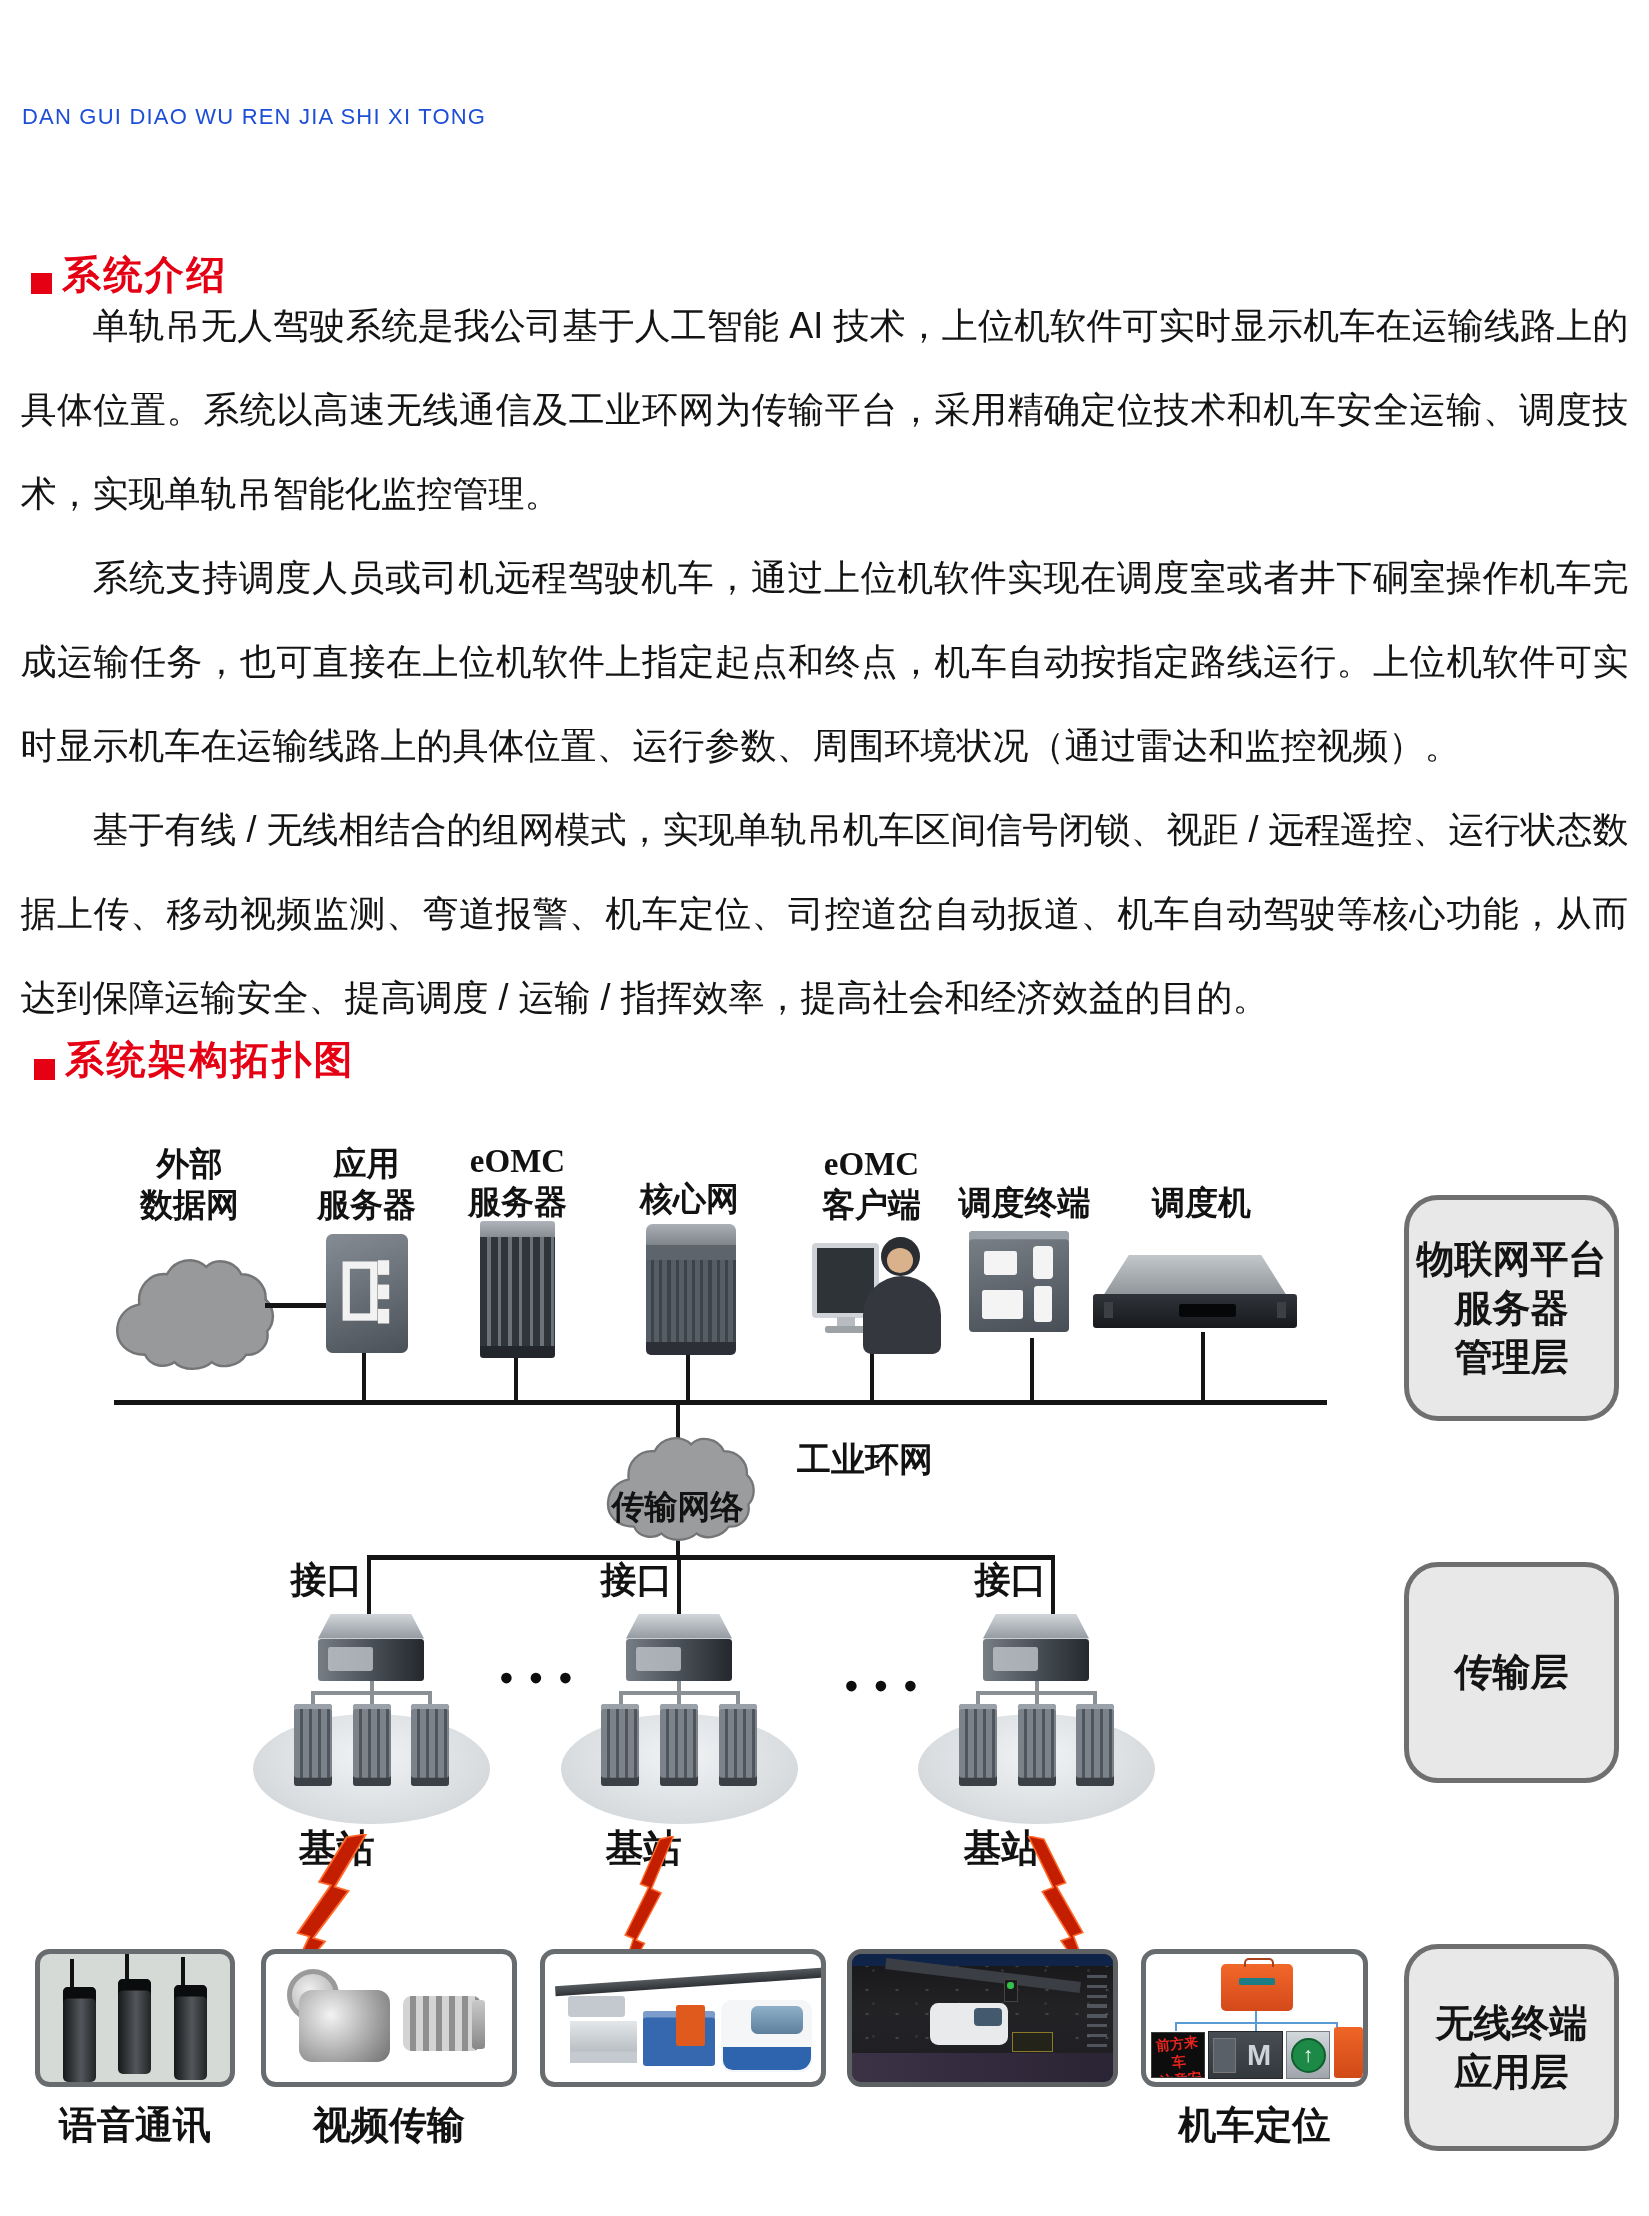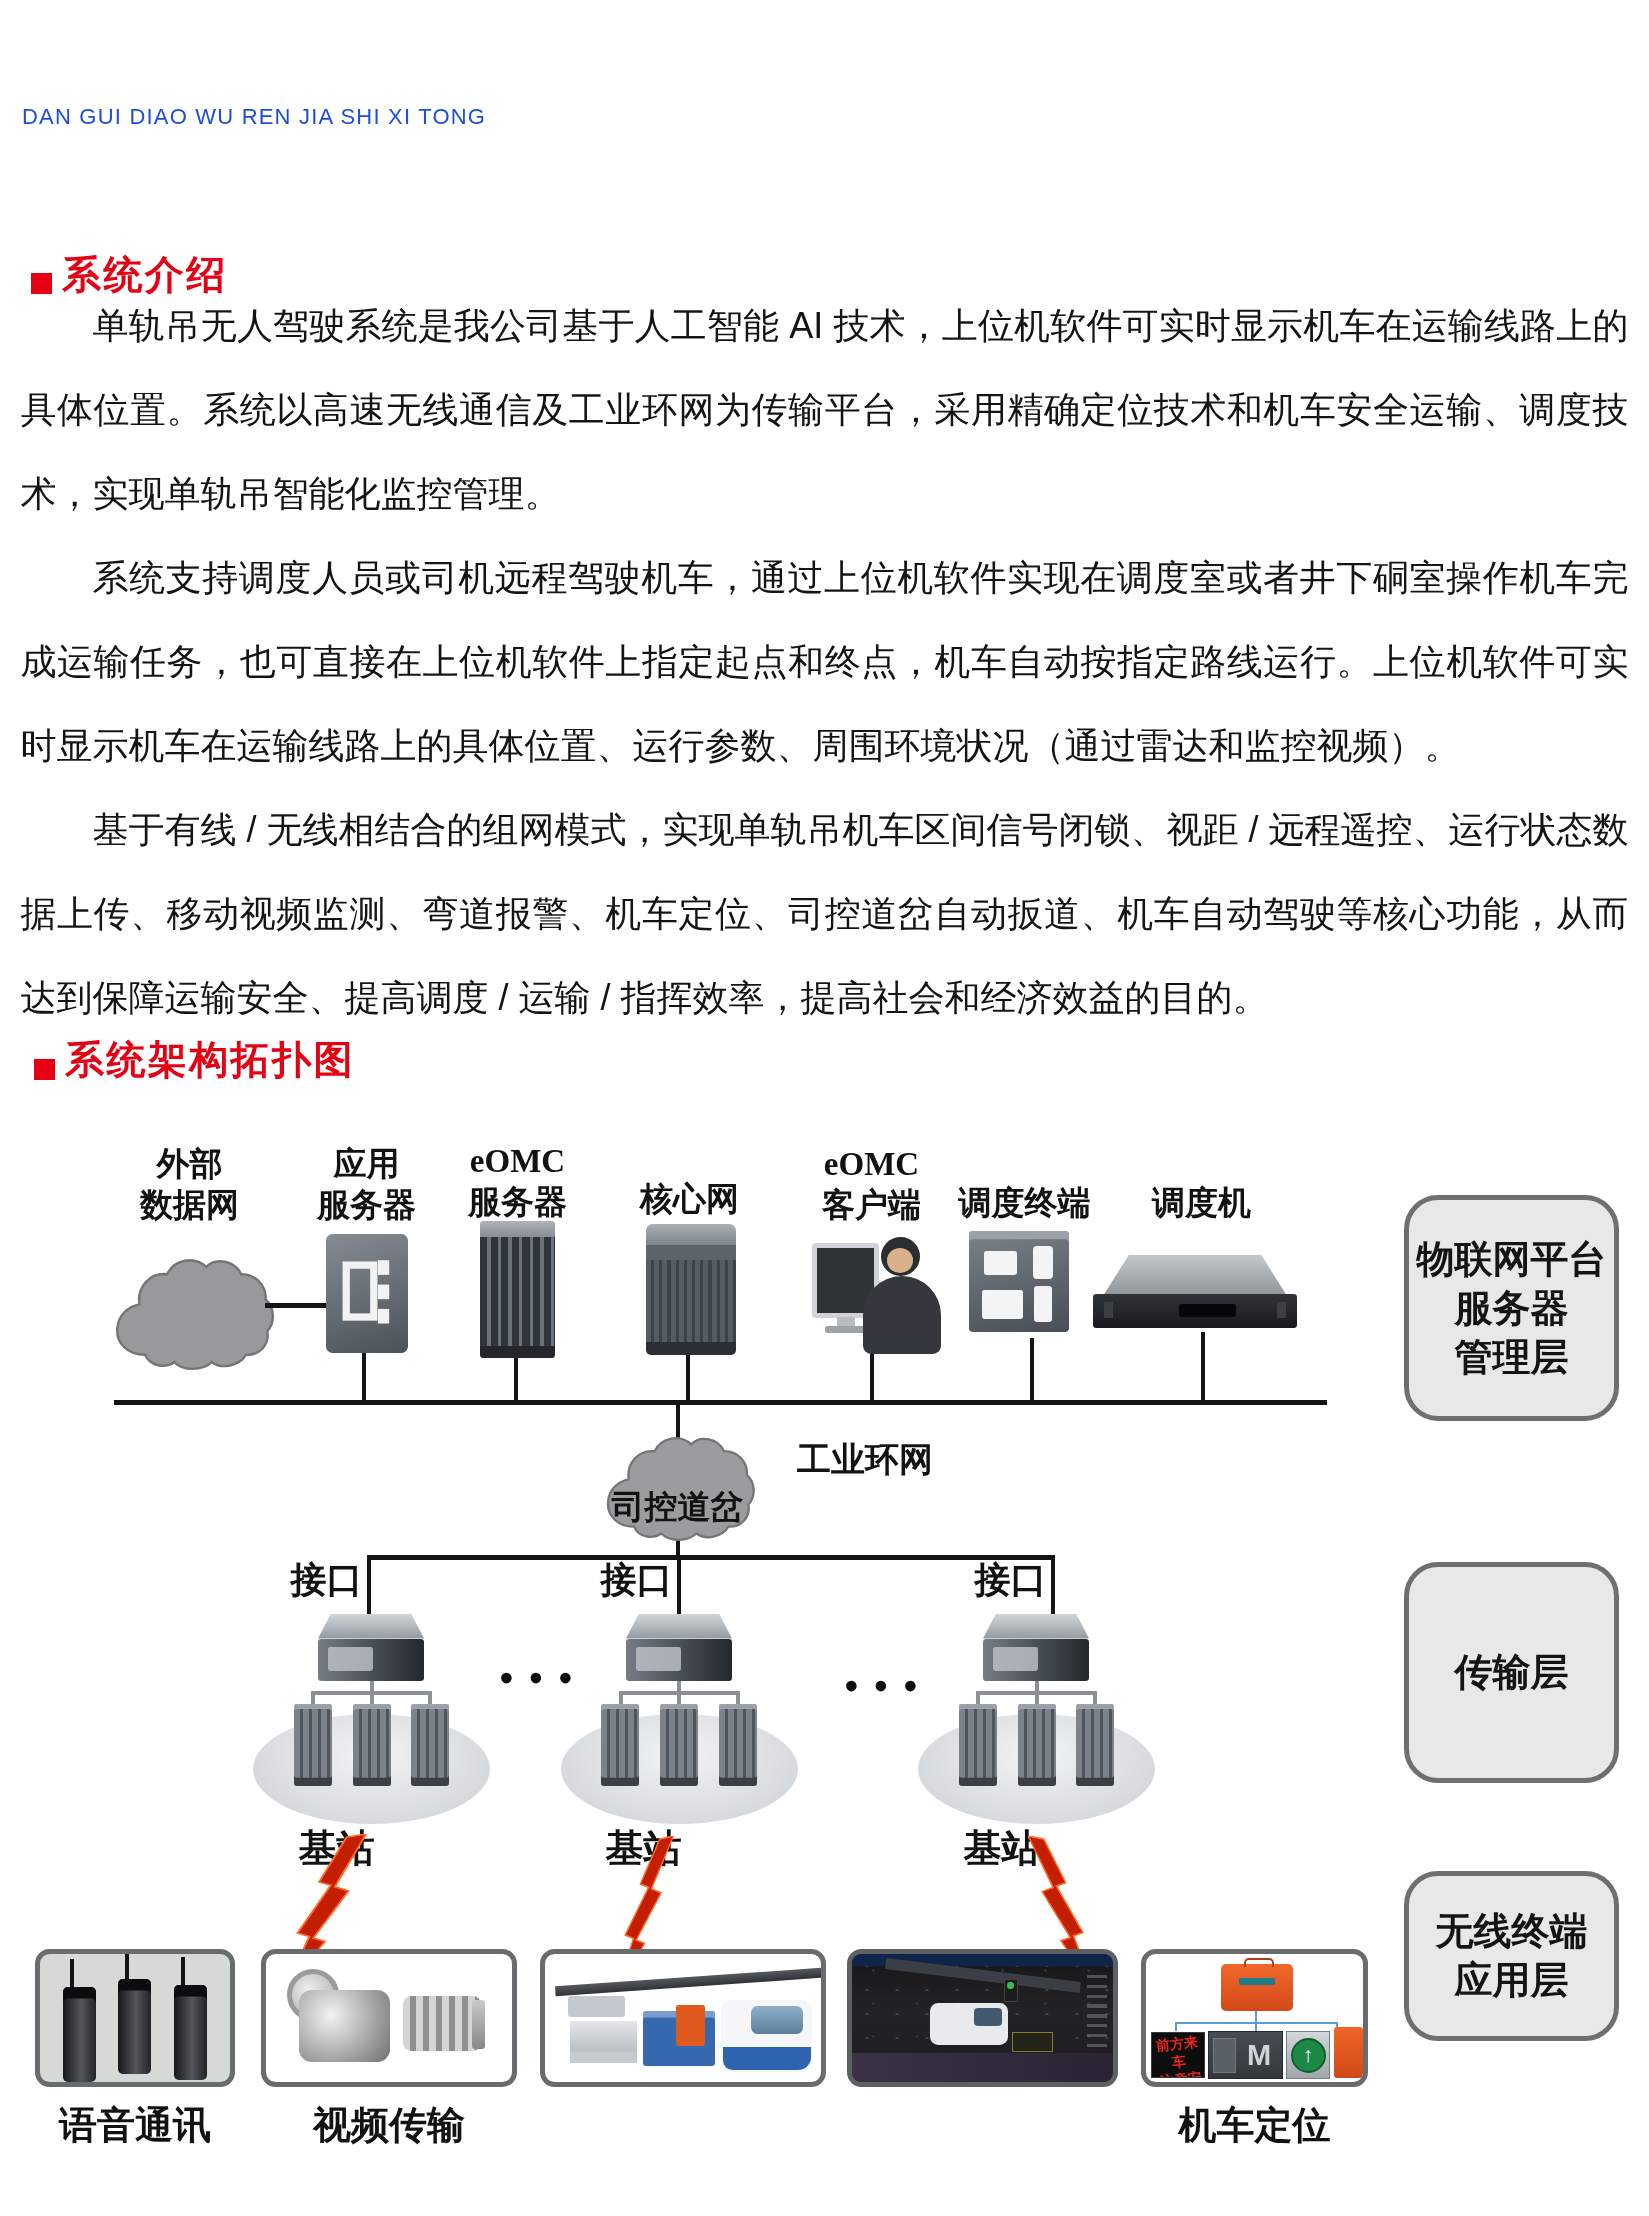--- a/index.html
+++ b/index.html
@@ -139,21 +139,21 @@
   <div class="ln" style="left:514px;top:1353px;width:4.1px;height:49px"></div>
   <div class="ln" style="left:686px;top:1353px;width:4.1px;height:49px"></div>
   <div class="ln" style="left:870px;top:1353px;width:4.1px;height:49px"></div>
   <div class="ln" style="left:1030px;top:1338px;width:4.1px;height:64px"></div>
   <div class="ln" style="left:1201px;top:1332px;width:4.1px;height:70px"></div>
 
   <div class="ln" style="left:676px;top:1405px;width:4.1px;height:153px;z-index:0"></div>
   <svg class="abs" style="left:594px;top:1426px;z-index:1" width="167" height="122" viewBox="0 0 210 160">
     <path fill="#9a9c9e" stroke="#737577" stroke-width="3" d="M48,132 C26,132 12,117 14,99 C15,84 26,73 41,70 C38,48 54,31 75,33 C84,15 108,10 123,24 C135,12 158,16 166,33 C184,33 197,47 196,64 C207,74 208,92 198,103 C201,120 188,133 172,132 C163,146 142,150 130,141 C118,152 94,152 84,141 C72,149 54,146 48,132 Z"></path>
   </svg>
-  <div class="dlabel" style="left:600px;top:1487px;width:155px;z-index:2">司控道岔</div>
+  <div class="dlabel" style="left:600px;top:1487px;width:155px;z-index:2">传输网络</div>
   <div class="dlabel" style="left:775px;top:1439px;width:180px;font-size:34px;z-index:2">工业环网</div>
 
   <div class="ln" style="left:369px;top:1555px;width:686px;height:4.9px"></div>
   <div class="ln" style="left:367px;top:1555px;width:4.1px;height:60px"></div>
   <div class="ln" style="left:677px;top:1555px;width:4.1px;height:60px"></div>
   <div class="ln" style="left:1051px;top:1555px;width:4.1px;height:60px"></div>
   <div class="dlabel" style="left:290px;top:1560px;width:73px;font-size:36px">接口</div>
   <div class="dlabel" style="left:600px;top:1560px;width:73px;font-size:36px">接口</div>
   <div class="dlabel" style="left:974px;top:1560px;width:73px;font-size:36px">接口</div>
 
@@ -216,21 +216,21 @@
   </svg>
 
   <div class="layer" style="top:1195px;height:226px">
     <div>物联网平台</div>
     <div>服务器</div>
     <div>管理层</div>
   </div>
   <div class="layer" style="top:1562px;height:221px">
     <div>传输层</div>
   </div>
-  <div class="layer" style="top:1871px;height:170px">
+  <div class="layer" style="top:1944px;height:207px">
     <div>无线终端</div>
     <div>应用层</div>
   </div>
 
   <div class="panel" style="left:35px;width:200px;background:#d6dad6">
     <div class="wt" style="left:23px;top:33px"></div>
     <div class="wt" style="left:78px;top:24.5px"></div>
     <div class="wt" style="left:134px;top:31px"></div>
   </div>
 

